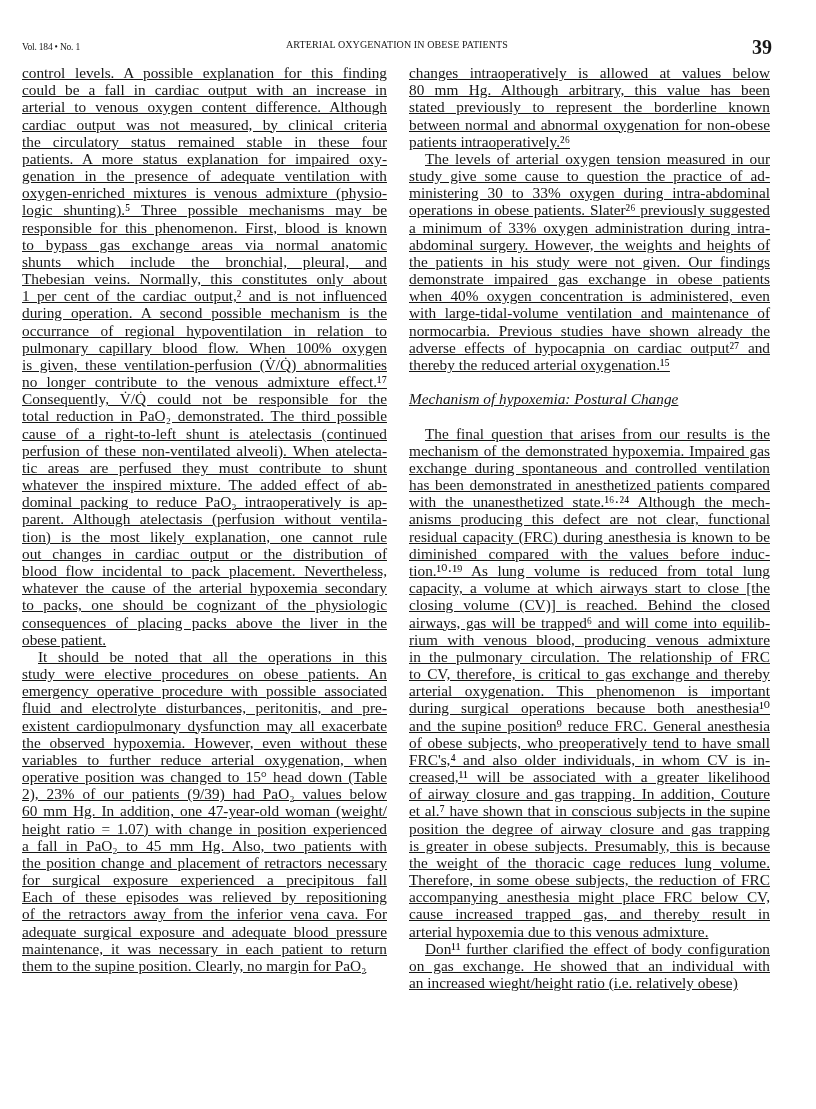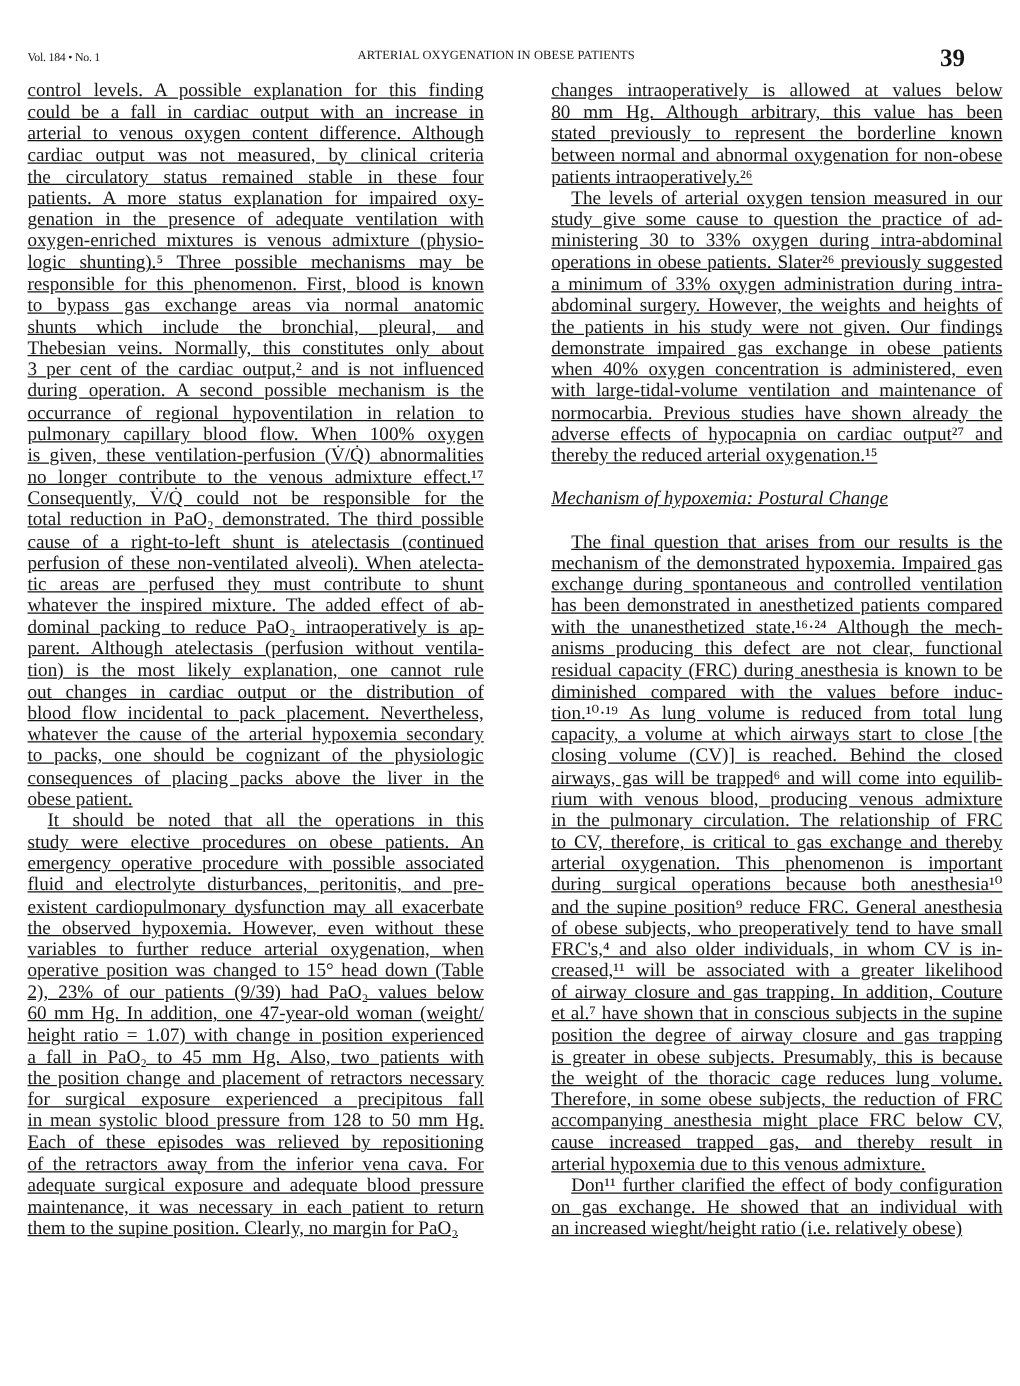--- a/index.html
+++ b/index.html
@@ -10,21 +10,21 @@
     }
     .header { position: absolute; top: 36px; left: 22px; width: 750px; height: 22px; }
     .hdr-vol { position: absolute; left: 0; top: 6px; font-size: 9.5px; letter-spacing: -0.2px; }
     .hdr-title { position: absolute; left: 0; right: 0; top: 3px; text-align: center; font-size: 10px; letter-spacing: 0.1px; }
     .hdr-page { position: absolute; right: 0; top: 0; font-size: 20px; font-weight: bold; margin-left: 19px; }
     .col {
       position: absolute; top: 64px;
       font-size: 15.3px; line-height: 17.18px; text-decoration: underline;
     }
     .col-left { left: 22px; width: 365px; }
-    .col-right { left: 409px; width: 361px; margin-left: 32px; }
+    .col-right { left: 409px; width: 361px; }
     .line { display: block; white-space: nowrap; text-align: justify; text-align-last: justify; height: 17.18px; }
     .line.last { text-align-last: left; }
     .indent { padding-left: 16px; }
     .blank { height: 17.18px; }
     .heading { font-style: italic; text-align-last: left; }
   </style>
 </head>
 <body>
 
 <div class="header">
@@ -40,21 +40,21 @@
     <span class="line">cardiac output was not measured, by clinical criteria</span>
     <span class="line">the circulatory status remained stable in these four</span>
     <span class="line">patients. A more status explanation for impaired oxy-</span>
     <span class="line">genation in the presence of adequate ventilation with</span>
     <span class="line">oxygen-enriched mixtures is venous admixture (physio-</span>
     <span class="line">logic shunting).⁵ Three possible mechanisms may be</span>
     <span class="line">responsible for this phenomenon. First, blood is known</span>
     <span class="line">to bypass gas exchange areas via normal anatomic</span>
     <span class="line">shunts which include the bronchial, pleural, and</span>
     <span class="line">Thebesian veins. Normally, this constitutes only about</span>
-    <span class="line">3 per cent of the cardiac output,² and is not influenced</span>
+    <span class="line">1 per cent of the cardiac output,² and is not influenced</span>
     <span class="line">during operation. A second possible mechanism is the</span>
     <span class="line">occurrance of regional hypoventilation in relation to</span>
     <span class="line">pulmonary capillary blood flow. When 100% oxygen</span>
     <span class="line">is given, these ventilation-perfusion (V̇/Q̇) abnormalities</span>
     <span class="line">no longer contribute to the venous admixture effect.¹⁷</span>
     <span class="line">Consequently, V̇/Q̇ could not be responsible for the</span>
     <span class="line">total reduction in PaO₂ demonstrated. The third possible</span>
     <span class="line">cause of a right-to-left shunt is atelectasis (continued</span>
     <span class="line">perfusion of these non-ventilated alveoli). When atelecta-</span>
     <span class="line">tic areas are perfused they must contribute to shunt</span>
@@ -75,21 +75,20 @@
     <span class="line">existent cardiopulmonary dysfunction may all exacerbate</span>
     <span class="line">the observed hypoxemia. However, even without these</span>
     <span class="line">variables to further reduce arterial oxygenation, when</span>
     <span class="line">operative position was changed to 15° head down (Table</span>
     <span class="line">2), 23% of our patients (9/39) had PaO₂ values below</span>
     <span class="line">60 mm Hg. In addition, one 47-year-old woman (weight/</span>
     <span class="line">height ratio = 1.07) with change in position experienced</span>
     <span class="line">a fall in PaO₂ to 45 mm Hg. Also, two patients with</span>
     <span class="line">the position change and placement of retractors necessary</span>
     <span class="line">for surgical exposure experienced a precipitous fall</span>
-    <span class="line">in mean systolic blood pressure from 128 to 50 mm Hg.</span>
     <span class="line">Each of these episodes was relieved by repositioning</span>
     <span class="line">of the retractors away from the inferior vena cava. For</span>
     <span class="line">adequate surgical exposure and adequate blood pressure</span>
     <span class="line">maintenance, it was necessary in each patient to return</span>
     <span class="line last">them to the supine position. Clearly, no margin for PaO₂</span>
   </div>
 
 <div class="col col-right" id="right-col">
     <span class="line">changes intraoperatively is allowed at values below</span>
     <span class="line">80 mm Hg. Although arbitrary, this value has been</span>

